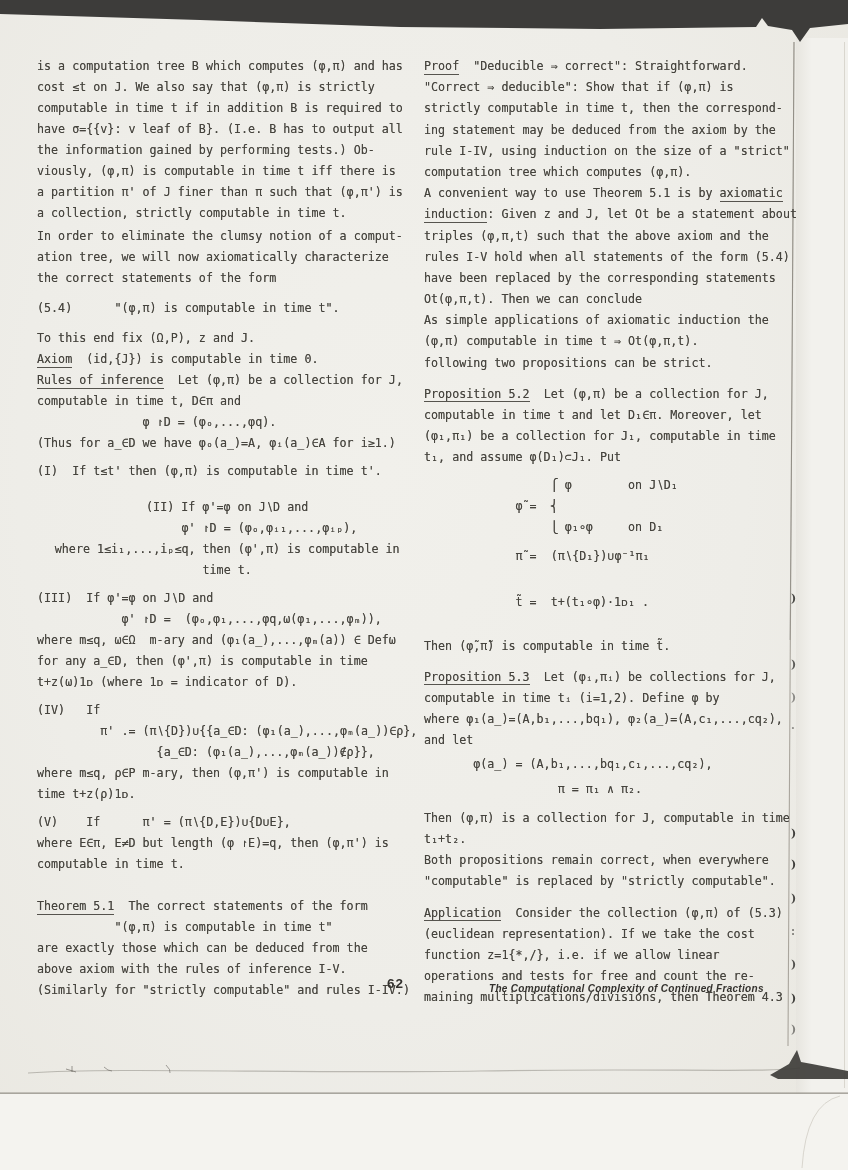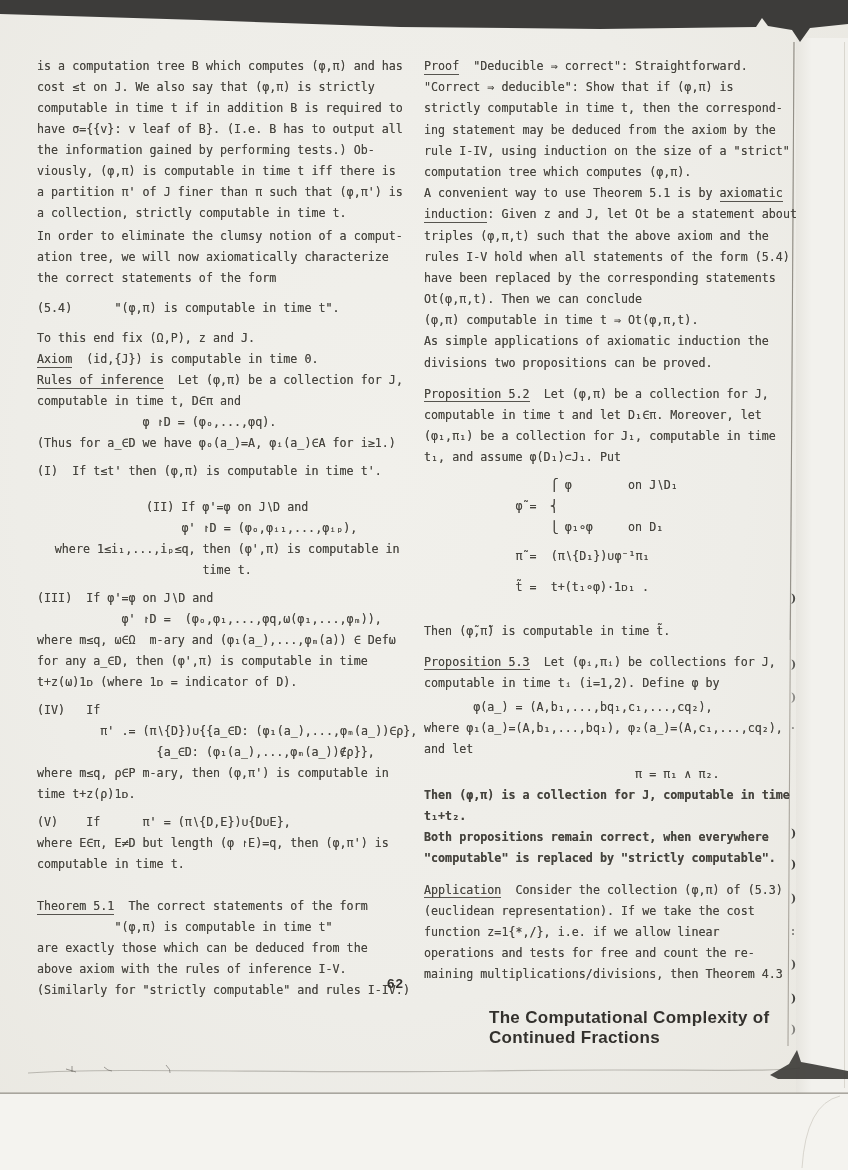--- a/index.html
+++ b/index.html
@@ -23,23 +23,23 @@
   .col-left{left:37px;top:56px;--lh:21px;}
   .col-right{left:424px;top:56px;--lh:21.2px;}
   .line{white-space:pre;font-size:11.7px;line-height:var(--lh);height:var(--lh);}
   .line .u{border-bottom:1.2px solid rgba(69,67,61,.9);padding-bottom:.5px;}
   .footer-num{
     position:absolute;left:387px;top:976px;
     font-family:"Liberation Sans",sans-serif;font-weight:bold;font-size:13.5px;color:var(--ink-dark);
     letter-spacing:1px;
   }
   .footer-title{
-    position:absolute;left:489px;top:1008px;
-    font-family:"Liberation Sans",sans-serif;font-weight:bold;
-    font-size:17px;color:var(--ink-dark);letter-spacing:.3px;
+    position:absolute;left:489px;top:983px;
+    font-family:"Liberation Sans",sans-serif;font-weight:bold;font-style:italic;
+    font-size:10px;color:var(--ink-dark);letter-spacing:.3px;
   }
   .edge-mark{
     position:absolute;left:791px;width:12px;
     font-family:"DejaVu Serif","Liberation Serif",serif;font-weight:bold;font-size:11px;color:#2e2d2a;
   }
 </style>
 </head>
 <body>
 
 <div class="page">
@@ -131,59 +131,59 @@
         <div class="line"><span>strictly computable in time t, then the correspond-</span></div>
         <div class="line"><span>ing statement may be deduced from the axiom by the</span></div>
         <div class="line"><span>rule I-IV, using induction on the size of a "strict"</span></div>
         <div class="line"><span>computation tree which computes (φ,π).</span></div>
         <div class="line"><span>A convenient way to use Theorem 5.1 is by </span><span class="u">axiomatic</span></div>
         <div class="line"><span class="u">induction</span><span>: Given z and J, let Ot be a statement about</span></div>
         <div class="line"><span>triples (φ,π,t) such that the above axiom and the</span></div>
         <div class="line"><span>rules I-V hold when all statements of the form (5.4)</span></div>
         <div class="line"><span>have been replaced by the corresponding statements</span></div>
         <div class="line"><span>Ot(φ,π,t). Then we can conclude</span></div>
+        <div class="line"><span>As simple applications of axiomatic induction the</span></div>
         <div class="line"><span>(φ,π) computable in time t ⇒ Ot(φ,π,t).</span></div>
-        <div class="line"><span>As simple applications of axiomatic induction the</span></div>
-        <div class="line"><span>divisions two propositions can be proved.</span></div>
+        <div class="line"><span>following two propositions can be strict.</span></div>
       </div>
       <div style="margin-top: 10px;">
         <div class="line"><span class="u">Proposition 5.2</span><span>  Let (φ,π) be a collection for J,</span></div>
         <div class="line"><span>computable in time t and let D₁∈π. Moreover, let</span></div>
         <div class="line"><span>(φ₁,π₁) be a collection for J₁, computable in time</span></div>
         <div class="line"><span>t₁, and assume φ(D₁)⊂J₁. Put</span></div>
       </div>
       <div style="margin-top: 6px;">
         <div class="line"><span>                  ⎧ φ        on J∖D₁</span></div>
         <div class="line"><span>             φ̃ =  ⎨</span></div>
         <div class="line"><span>                  ⎩ φ₁∘φ     on D₁</span></div>
       </div>
       <div style="margin-top: 8px;">
         <div class="line"><span>             π̃ =  (π∖{D₁})∪φ⁻¹π₁</span></div>
       </div>
-      <div style="margin-top: 10px;">
+      <div style="margin-top: 25px;">
         <div class="line"><span>             t̃ =  t+(t₁∘φ)·1ᴅ₁ .</span></div>
       </div>
       <div style="margin-top: 22px;">
         <div class="line"><span>Then (φ̃,π̃) is computable in time t̃.</span></div>
       </div>
       <div style="margin-top: 10px;">
         <div class="line"><span class="u">Proposition 5.3</span><span>  Let (φᵢ,πᵢ) be collections for J,</span></div>
         <div class="line"><span>computable in time tᵢ (i=1,2). Define φ by</span></div>
       </div>
-      <div style="margin-top: 3px;">
-        <div class="line"><span>       φ(a̲) = (A,b₁,...,bq₁,c₁,...,cq₂),</span></div>
-      </div>
       <div style="margin-top: 0px;">
         <div class="line"><span>where φ₁(a̲)=(A,b₁,...,bq₁), φ₂(a̲)=(A,c₁,...,cq₂),</span></div>
         <div class="line"><span>and let</span></div>
       </div>
-      <div style="margin-top: 3px; text-align: center;">
+      <div style="margin-top: 3px;">
+        <div class="line"><span>       φ(a̲) = (A,b₁,...,bq₁,c₁,...,cq₂),</span></div>
+      </div>
+      <div style="margin-top: 3px;">
         <div class="line"><span>                   π = π₁ ∧ π₂.</span></div>
       </div>
-      <div style="margin-top: 0px; font-weight: bold;">
+      <div style="margin-top: 8px;">
         <div class="line"><span>Then (φ,π) is a collection for J, computable in time</span></div>
         <div class="line"><span>t₁+t₂.</span></div>
         <div class="line"><span>Both propositions remain correct, when everywhere</span></div>
         <div class="line"><span>"computable" is replaced by "strictly computable".</span></div>
       </div>
       <div style="margin-top: 10px;">
         <div class="line"><span class="u">Application</span><span>  Consider the collection (φ,π) of (5.3)</span></div>
         <div class="line"><span>(euclidean representation). If we take the cost</span></div>
         <div class="line"><span>function z=1{*,/}, i.e. if we allow linear</span></div>
         <div class="line"><span>operations and tests for free and count the re-</span></div>

